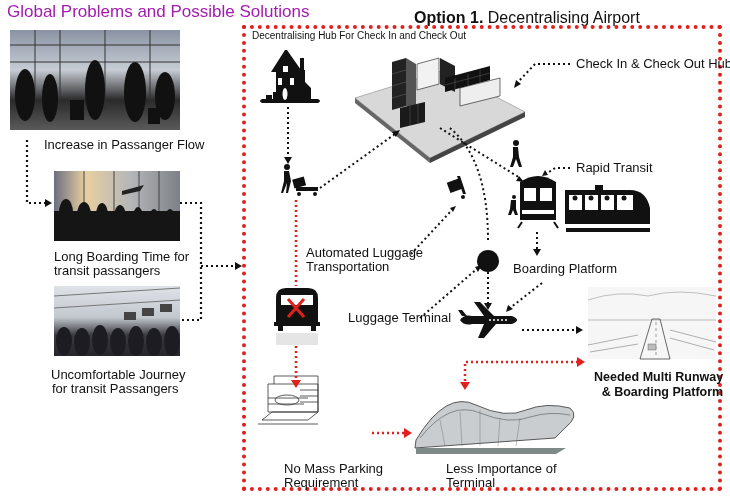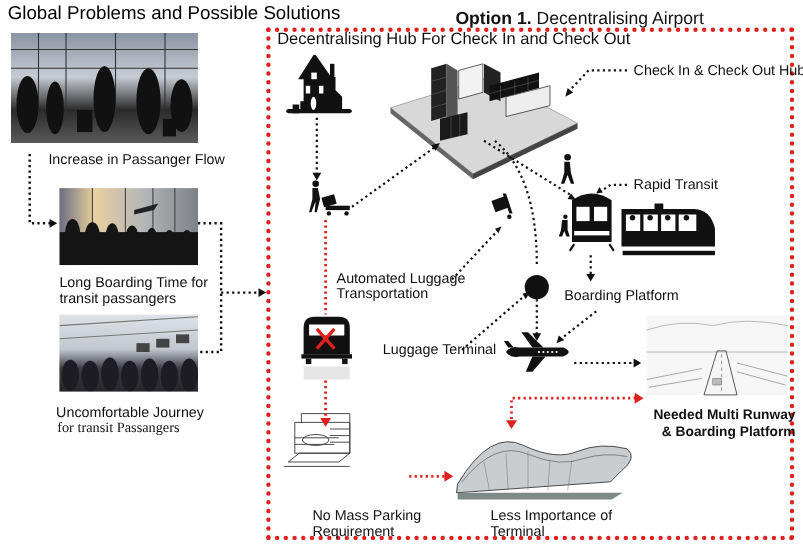--- a/index.html
+++ b/index.html
@@ -1,18 +1,18 @@
 <!DOCTYPE html>
 <html><head>
 <meta charset="utf-8">
 <style>
   html,body{margin:0;padding:0;background:#fff;}
   body{width:730px;height:497px;position:relative;overflow:hidden;font-family:"Liberation Sans",sans-serif;color:#111;}
   .abs{position:absolute;}
-  .title{left:7px;top:2px;font-size:17px;color:#000000;white-space:nowrap;}
+  .title{left:7px;top:2px;font-size:17px;color:#a21caf;white-space:nowrap;}
   .opt{left:414px;top:9px;font-size:16px;white-space:nowrap;}
   .opt b{font-weight:bold;}
   .cap{font-size:13px;line-height:14px;white-space:nowrap;color:#111;}
   .bold{font-weight:bold;font-size:12.5px;line-height:15px;text-align:right;}
   .frame{left:242px;top:25px;width:480px;height:466px;border:4px dotted #e0201c;box-sizing:border-box;}
   .photo{overflow:hidden;}
   svg{position:absolute;left:0;top:0;}
 </style>
 </head>
 <body>
@@ -86,38 +86,38 @@
         <ellipse cx="46" cy="54" rx="8" ry="15"></ellipse>
         <ellipse cx="64" cy="56" rx="8" ry="14"></ellipse>
         <ellipse cx="82" cy="55" rx="8" ry="15"></ellipse>
         <ellipse cx="100" cy="56" rx="8" ry="14"></ellipse>
         <ellipse cx="118" cy="55" rx="8" ry="15"></ellipse>
       </g>
   </svg>
 </div>
 <div class="abs cap" style="left:51px;top:368px;">
   <div>Uncomfortable Journey</div>
-  <div style="padding-left:1px;font-family:Liberation Serif, serif;">for transit Passangers</div>
+  <div style="padding-left:1px;">for transit Passangers</div>
 </div>
 
 <svg width="730" height="497">
   <g fill="none" stroke="#111" stroke-width="2.2" stroke-dasharray="2 3">
     <path d="M27 140 V203 H46"></path>
     <path d="M180 203 H201 V320 H180"></path>
     <path d="M201 266 H236"></path>
   </g>
   <g fill="#111">
     <path d="M52 203 l-7 -4 v8z"></path>
     <path d="M242 266 l-7 -4 v8z"></path>
   </g>
 </svg>
 
 <div class="abs frame"></div>
 
-<div class="abs cap" style="left:252px;top:29px;font-size:15px;">Decentralising Hub For Check In and Check Out</div>
+<div class="abs cap" style="left:252px;top:29px;font-size:10px;">Decentralising Hub For Check In and Check Out</div>
 
 <svg width="730" height="497">
 
   <g fill="#111">
     <path d="M285 50 l-14 22 h5 v20 h-3 v10 h38 v-14 l-6 -6 v-12 h-4 l-14 -20z"></path>
     <rect x="300" y="58" width="4" height="12"></rect>
     <path d="M262 103 h56 q4 -2 0 -4 h-56 q-4 2 0 4z"></path>
     <rect x="266" y="95" width="6" height="8"></rect>
   </g>
   <g fill="#fff">

